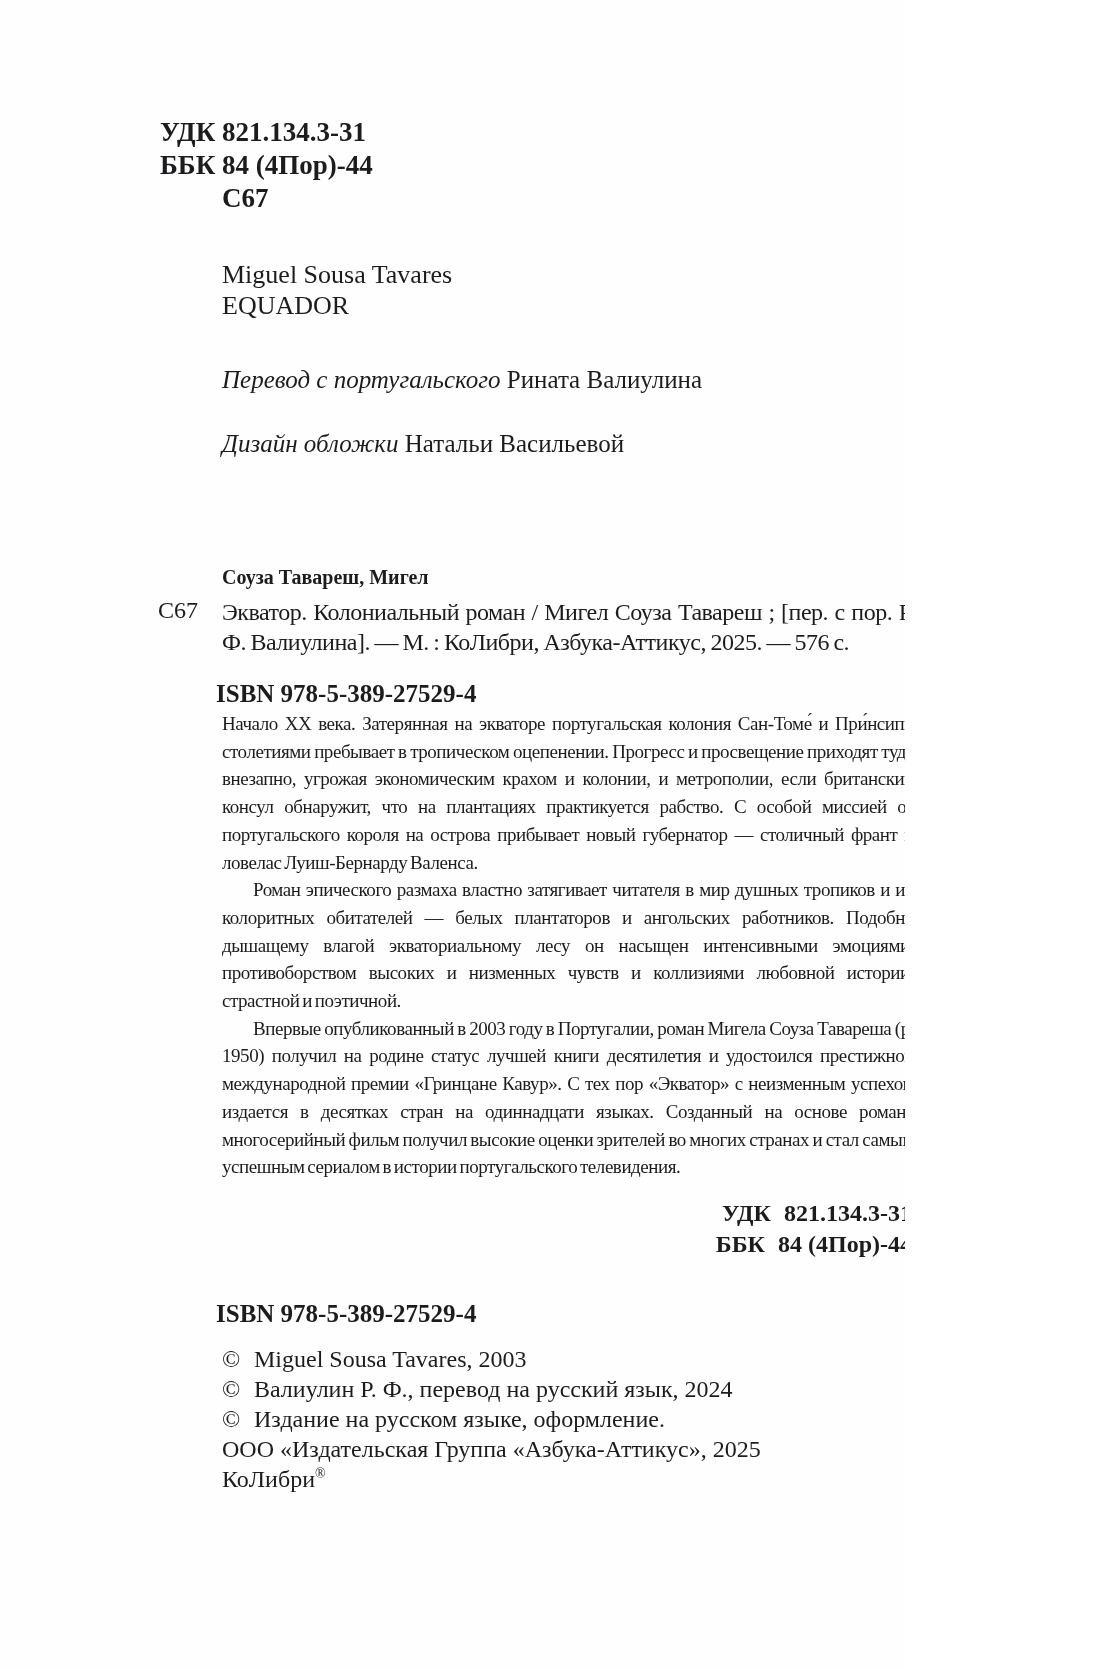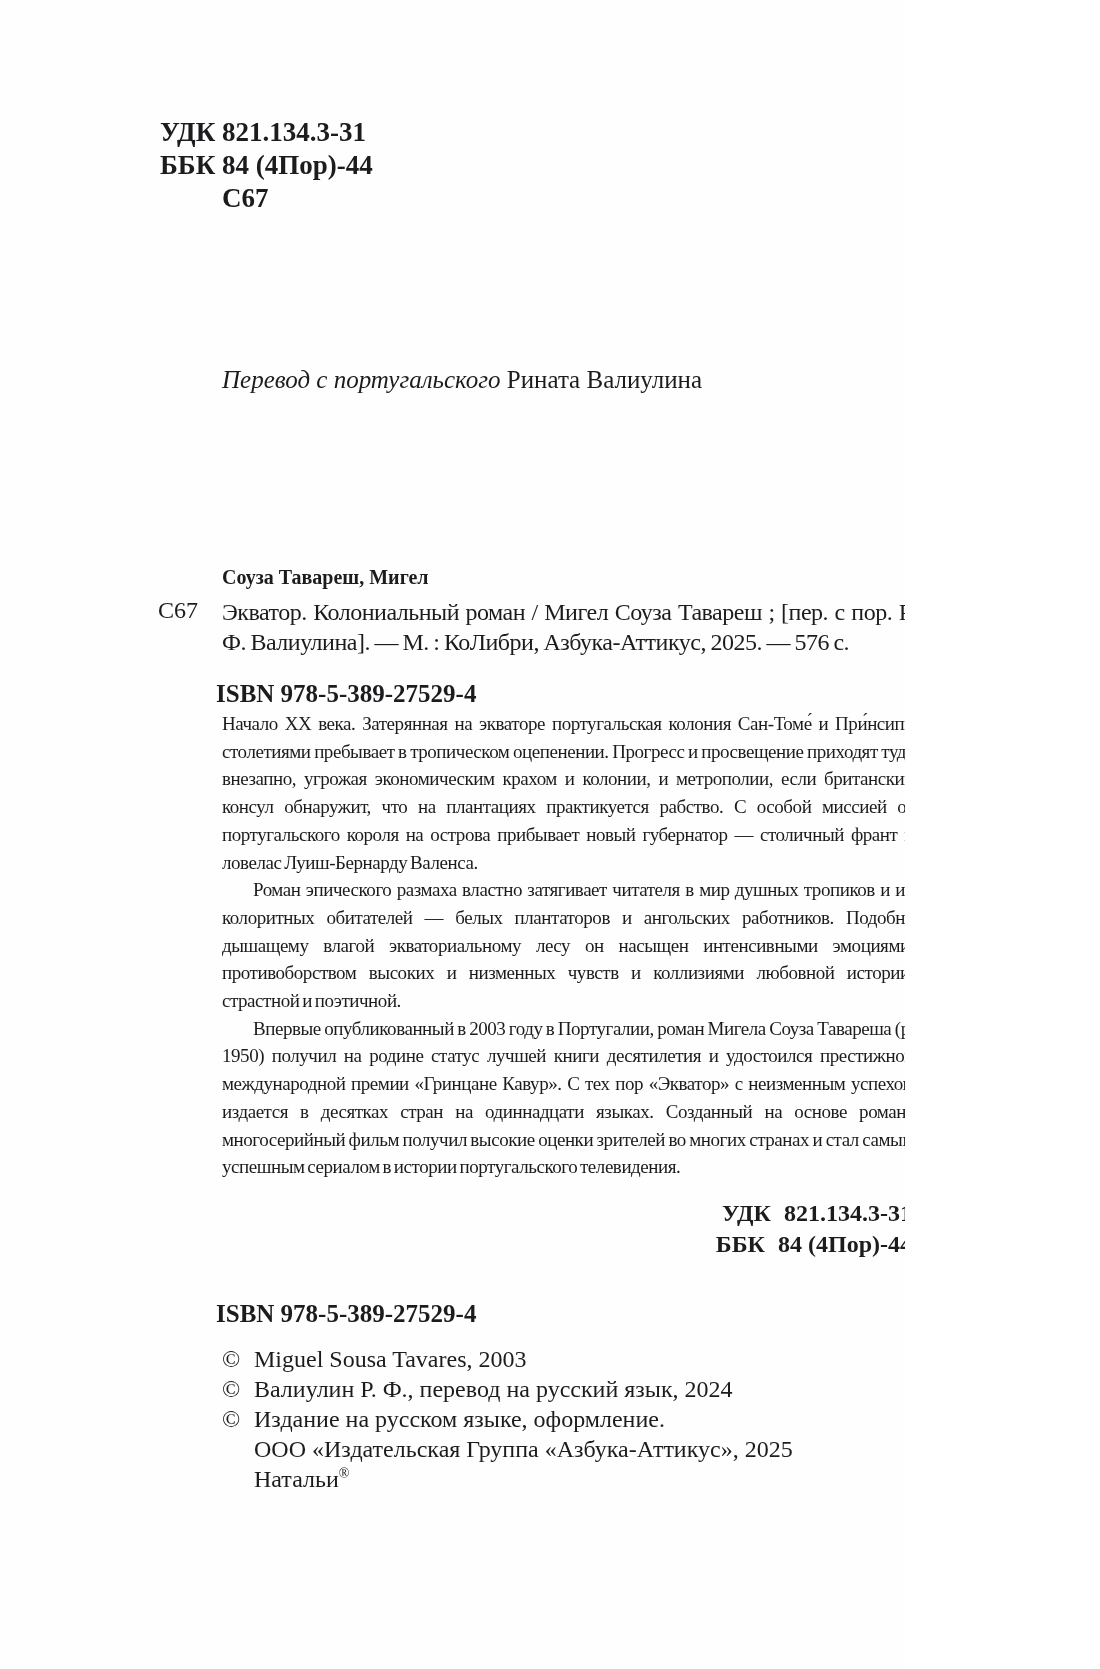--- a/index.html
+++ b/index.html
@@ -98,21 +98,21 @@
   }
 
   
   .copyright-block {
     position: absolute;
     left: 222px; top: 1344px;
     font-size: 24px;
     line-height: 30px;
   }
   .c-row { display: grid; grid-template-columns: 32px auto; }
-  .c-cont { margin-left: 32px; }
+  .c-cont { }
   .reg-mark { font-size: 14px; vertical-align: super; line-height: 0; }
 </style>
 </head>
 <body>
 
 <div class="page">
 
   <div class="udk-top">
     <div class="row">
       <span>УДК</span>
@@ -121,26 +121,34 @@
     <div class="row">
       <span>ББК</span>
       <span>84 (4Пор)-44</span>
     </div>
     <div class="row">
       <span></span>
       <span>С67</span>
     </div>
   </div>
 
+  <div class="original-block">
+    <div>Miguel Sousa Tavares</div>
+    <div>EQUADOR</div>
+  </div>
 
   <div class="credit-line credit-translation">
     <span class="lbl">Перевод с португальского</span>
     <span>Рината Валиулина</span>
   </div>
 
+  <div class="credit-line credit-design">
+    <span class="lbl">Дизайн обложки</span>
+    <span>Натальи Васильевой</span>
+  </div>
 
   <div class="card-author">Соуза Тавареш, Мигел</div>
   <div class="card-code">С67</div>
   <div class="card-entry">Экватор. Колониальный роман / Мигел Соуза Тавареш ; [пер. с пор. Р. Ф. Валиулина]. — М. : КоЛибри, Азбука-Аттикус, 2025. — 576 с.</div>
 
   <div class="isbn-line isbn-top">ISBN 978-5-389-27529-4</div>
 
   <div class="annotation">
     <p>Начало XX века. Затерянная на экваторе португальская колония Сан-Томе́ и При́нсипи столетиями пребывает в тропическом оцепенении. Прогресс и просвещение приходят туда внезапно, угрожая экономическим крахом и колонии, и метрополии, если британский консул обнаружит, что на плантациях практикуется рабство. С особой миссией от португальского короля на острова прибывает новый губернатор — столичный франт и ловелас Луиш-Бернарду Валенса.</p>
     <p>Роман эпического размаха властно затягивает читателя в мир душных тропиков и их колоритных обитателей — белых плантаторов и ангольских работников. Подобно дышащему влагой экваториальному лесу он насыщен интенсивными эмоциями, противоборством высоких и низменных чувств и коллизиями любовной истории, страстной и поэтичной.</p>
@@ -168,17 +176,17 @@
     <div class="c-row">
       <span>©</span>
       <span>Валиулин Р. Ф., перевод на русский язык, 2024</span>
     </div>
     <div class="c-row">
       <span>©</span>
       <span>Издание на русском языке, оформление.</span>
     </div>
     <div class="c-cont">ООО «Издательская Группа «Азбука-Аттикус», 2025</div>
     <div class="c-cont">
-      <span>Натальи</span><span class="reg-mark">®</span>
+      <span>КоЛибри</span><span class="reg-mark">®</span>
     </div>
   </div>
 
 </div>
 
 </body></html>

